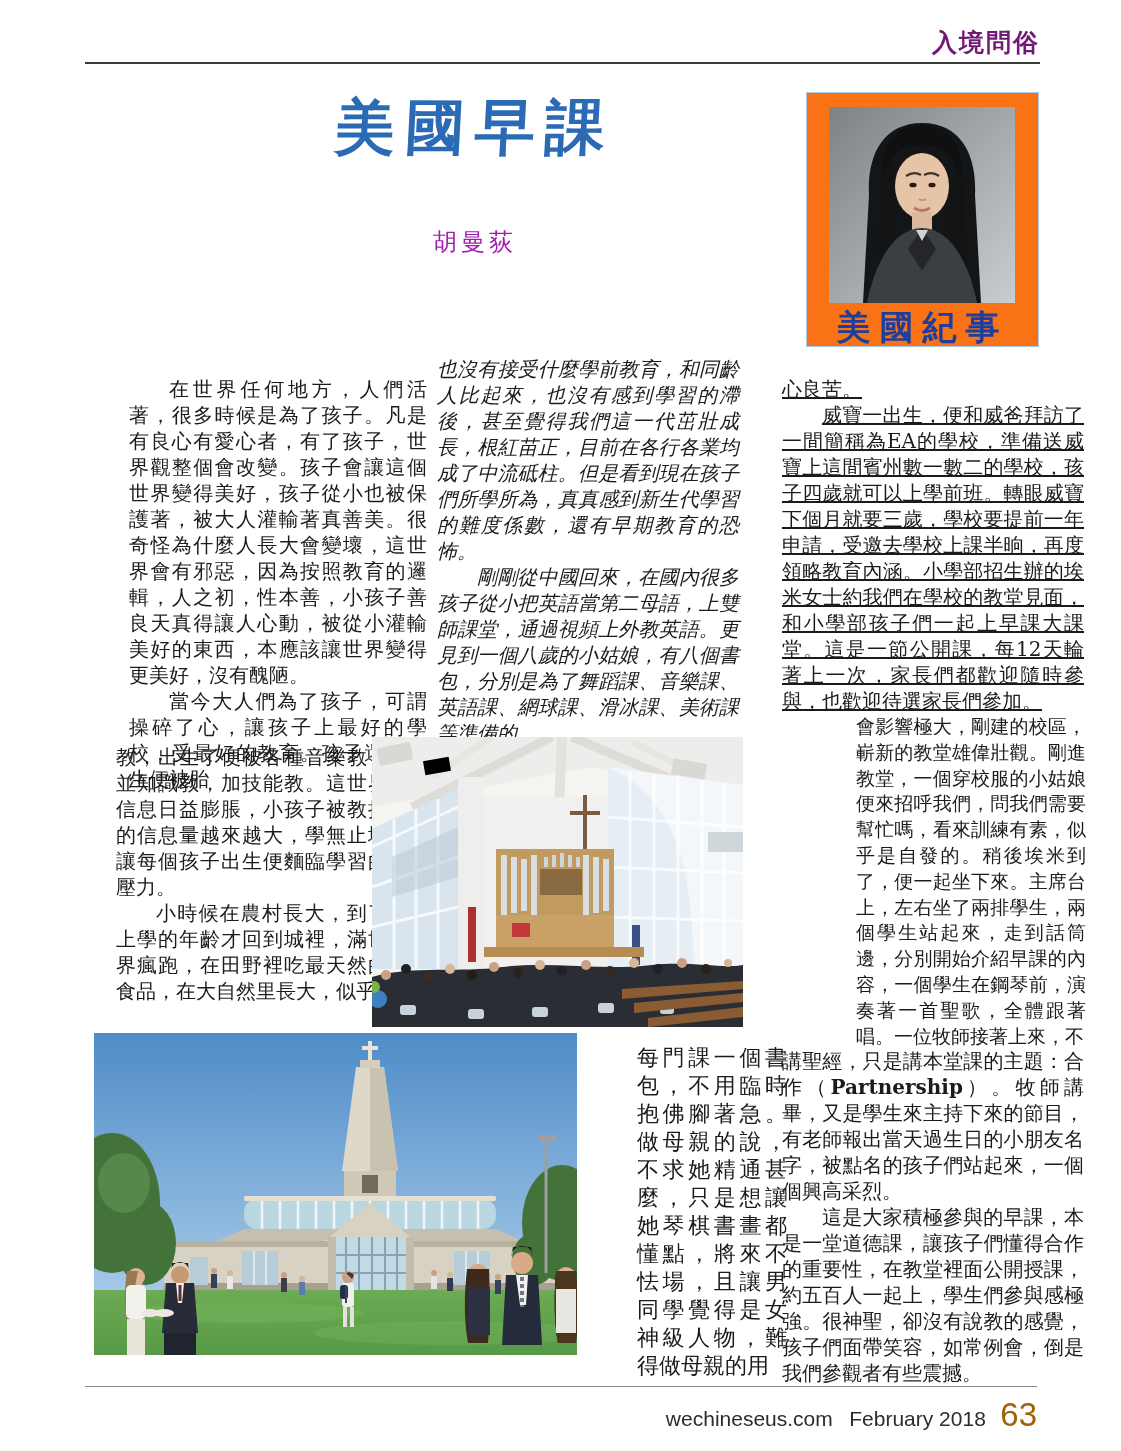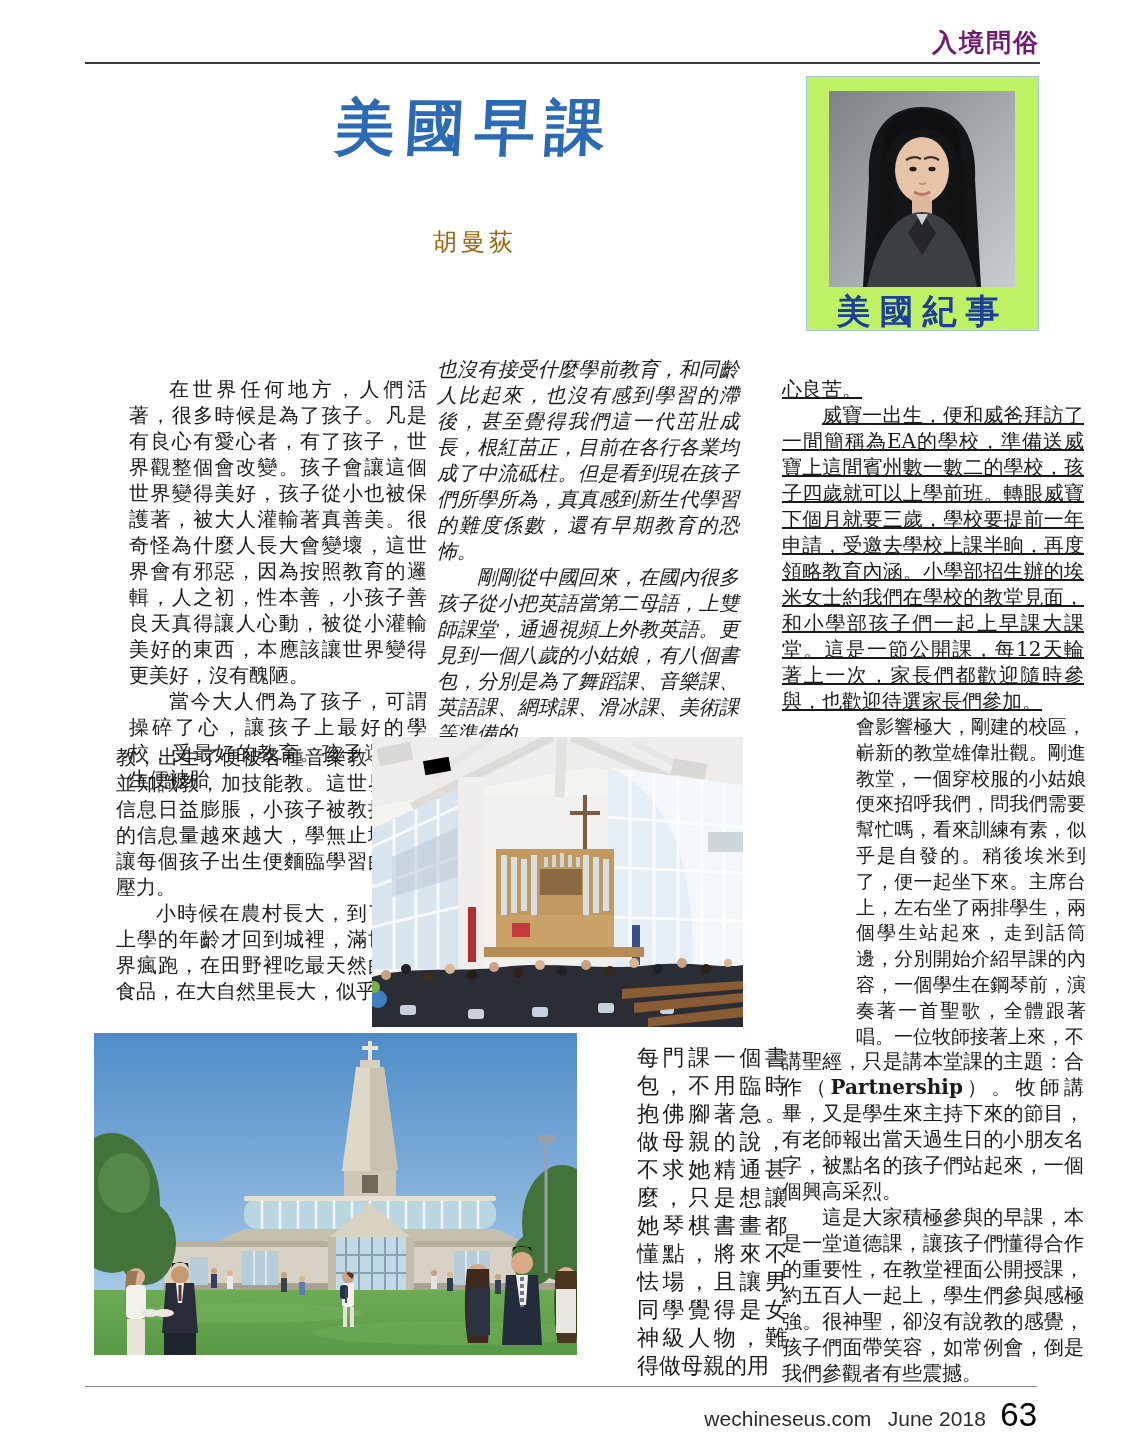--- a/index.html
+++ b/index.html
@@ -7,23 +7,23 @@
         font-family:"DejaVu Serif","Liberation Serif",serif;color:#1b1b1b;}
   .rule{position:absolute;background:#3a3a3a;}
   .top-rule{left:85px;top:62px;width:955px;height:2px;}
   .bottom-rule{left:85px;top:1386px;width:952px;height:1px;background:#8a8a8a;}
   .section-header{position:absolute;right:81px;top:26px;font-size:25px;font-weight:bold;
         letter-spacing:2px;color:#701a75;}
   .title{position:absolute;left:240px;top:88px;width:470px;margin:0;text-align:center;
         font-size:60px;font-weight:bold;letter-spacing:10px;color:#2b6ab4;
         transform:skewX(-3deg);}
   .author{position:absolute;left:240px;top:226px;width:470px;text-align:center;
-        font-size:24px;letter-spacing:4px;color:#a16207;}
-  .photo-box{position:absolute;left:806px;top:76px;width:231px;height:253px;
-        border:1px solid #a9c7e5;background:#bef264;}
+        font-size:24px;letter-spacing:4px;color:#a21caf;}
+  .photo-box{position:absolute;left:806px;top:92px;width:231px;height:253px;
+        border:1px solid #a9c7e5;background:#f97316;}
   .portrait{position:absolute;left:22px;top:14px;width:186px;height:196px;overflow:hidden;}
   .portrait svg{display:block;width:100%;height:100%;}
   .photo-caption{position:absolute;left:0;top:212px;width:100%;text-align:center;
         font-size:34px;font-weight:bold;letter-spacing:9px;color:#1d3e9c;
         font-family:"DejaVu Serif","Liberation Serif",serif;}
   .tcol{position:absolute;text-align:justify;text-justify:inter-character;
         font-size:20px;line-height:26px;margin-left:44px;}
   .tcol p{margin:0;}
   .tcol p.ind{text-indent:2em;}
   .c1a{left:85px;top:376px;width:298px;}
@@ -34,21 +34,21 @@
   .c3c{left:738px;top:1048px;width:302px;}
   .cmid{left:593px;top:1044px;width:150px;font-size:22px;line-height:28px;}
   .photo{position:absolute;overflow:hidden;}
   .photo svg{display:block;width:100%;height:100%;}
   .interior{left:372px;top:737px;width:371px;height:290px;}
   .exterior{left:94px;top:1033px;width:483px;height:322px;}
   .footer{position:absolute;right:84px;top:1396px;white-space:nowrap;
         font-family:"Liberation Sans","DejaVu Sans",sans-serif;color:#2c2c2c;}
   .footer .site,.footer .date{font-size:21px;vertical-align:baseline;}
   .footer .date{margin-left:12px;}
-  .footer .pagenum{font-size:33px;margin-left:10px;color:#000000;}
+  .footer .pagenum{font-size:33px;margin-left:10px;color:#a16207;}
   b{font-family:inherit;}
 </style>
 </head>
 <body>
 
 <div class="page">
 
   <div class="rule top-rule"></div>
   <div class="section-header">入境問俗</div>
 
@@ -382,17 +382,17 @@
         <path d="M42 -54 C40 -28 40 -2 44 18 L62 18 C64 -6 64 -30 62 -54 Z" fill="#4a3categories"></path>
         <path d="M42 -54 C40 -28 40 -2 44 18 L62 18 C64 -6 64 -30 62 -54 Z" fill="#4a351f"></path>
         <rect x="42" y="-36" width="20" height="44" fill="#e8e6e0"></rect>
       </g>
     </svg>
   </div>
 
   <div class="rule bottom-rule"></div>
   <div class="footer">
     <span class="site">wechineseus.com</span>
-    <span class="date">June 2018</span>
+    <span class="date">February 2018</span>
     <span class="pagenum">63</span>
   </div>
 
 </div>
 
 </body></html>

